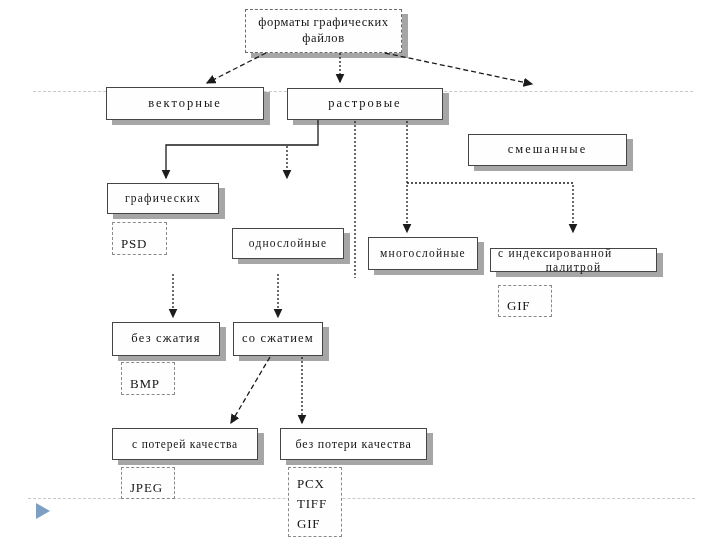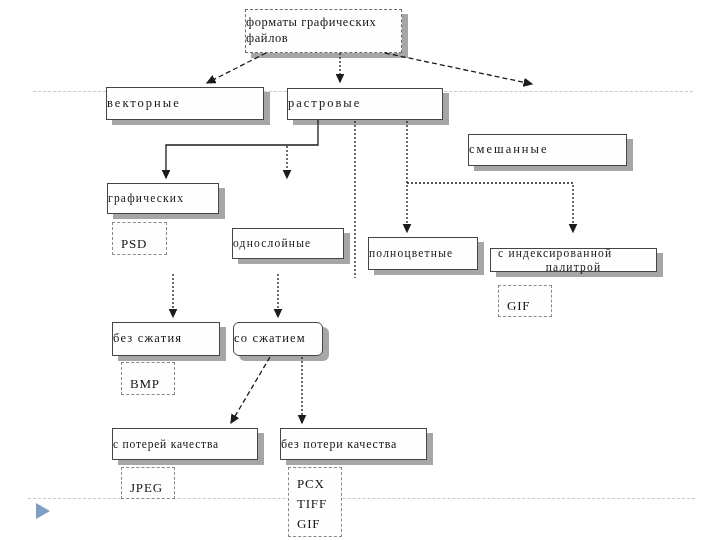--- a/index.html
+++ b/index.html
@@ -3,21 +3,21 @@
 <meta charset="utf-8">
 <style>
   html,body{margin:0;padding:0;background:#fff;}
   #slide{
     position:relative;width:720px;height:540px;background:#fff;overflow:hidden;
     font-family:"Liberation Serif","DejaVu Serif",serif;color:#151515;
   }
   .tmpl-line{position:absolute;height:0;border-top:1px dashed #c9c9c9;}
   .node{
     position:absolute;background:#fefefe;border:1px solid #454545;
-    display:flex;flex-direction:column;align-items:flex-start;justify-content:center;
+    display:flex;flex-direction:column;align-items:center;justify-content:center;
     font-size:12.5px;letter-spacing:1.2px;line-height:1.25;box-sizing:border-box;
     text-align:center;z-index:2;
   }
   .node.shadow{box-shadow:6px 5px 0 #a6a6a6;}
   .node.fmt{
     border:1px dashed #8a8a8a;align-items:flex-start;justify-content:flex-end;
     padding:6px 4px 2px 8px;letter-spacing:0.8px;font-size:13px;text-align:left;
   }
   .node .l2c{align-self:center;}
   .node .l1l{align-self:flex-start;padding-left:7px;}
@@ -57,34 +57,34 @@
   </div>
   <div class="node shadow" style="left:232px;top:183px;width:112px;height:31px;font-size:11.5px;margin-top:45px;">
     <span>однослойные</span>
   </div>
 
   <div class="node fmt" style="left:112px;top:222px;width:55px;height:33px;">
     <span>PSD</span>
   </div>
 
   <div class="node shadow" style="left:368px;top:237px;width:110px;height:33px;font-size:11.5px;">
-    <span>полноцветные</span>
+    <span>многослойные</span>
   </div>
   <div class="node shadow" style="left:490px;top:248px;width:167px;height:24px;font-size:11.5px;align-items:stretch;text-align:right;">
     <span class="l1l">с индексированной</span>
     <span class="l2c">палитрой</span>
   </div>
   <div class="node fmt" style="left:498px;top:285px;width:54px;height:32px;">
     <span>GIF</span>
   </div>
 
   <div class="node shadow" style="left:112px;top:322px;width:108px;height:34px;">
     <span>без сжатия</span>
   </div>
-  <div class="node shadow" style="left:233px;top:322px;width:90px;height:34px;border-radius:6px;">
+  <div class="node shadow" style="left:233px;top:322px;width:90px;height:34px;">
     <span>со сжатием</span>
   </div>
 
   <div class="node fmt" style="left:121px;top:362px;width:54px;height:33px;">
     <span>BMP</span>
   </div>
 
   <div class="node shadow" style="left:112px;top:428px;width:146px;height:32px;font-size:11.5px;letter-spacing:0.8px;">
     <span>с потерей качества</span>
   </div>

